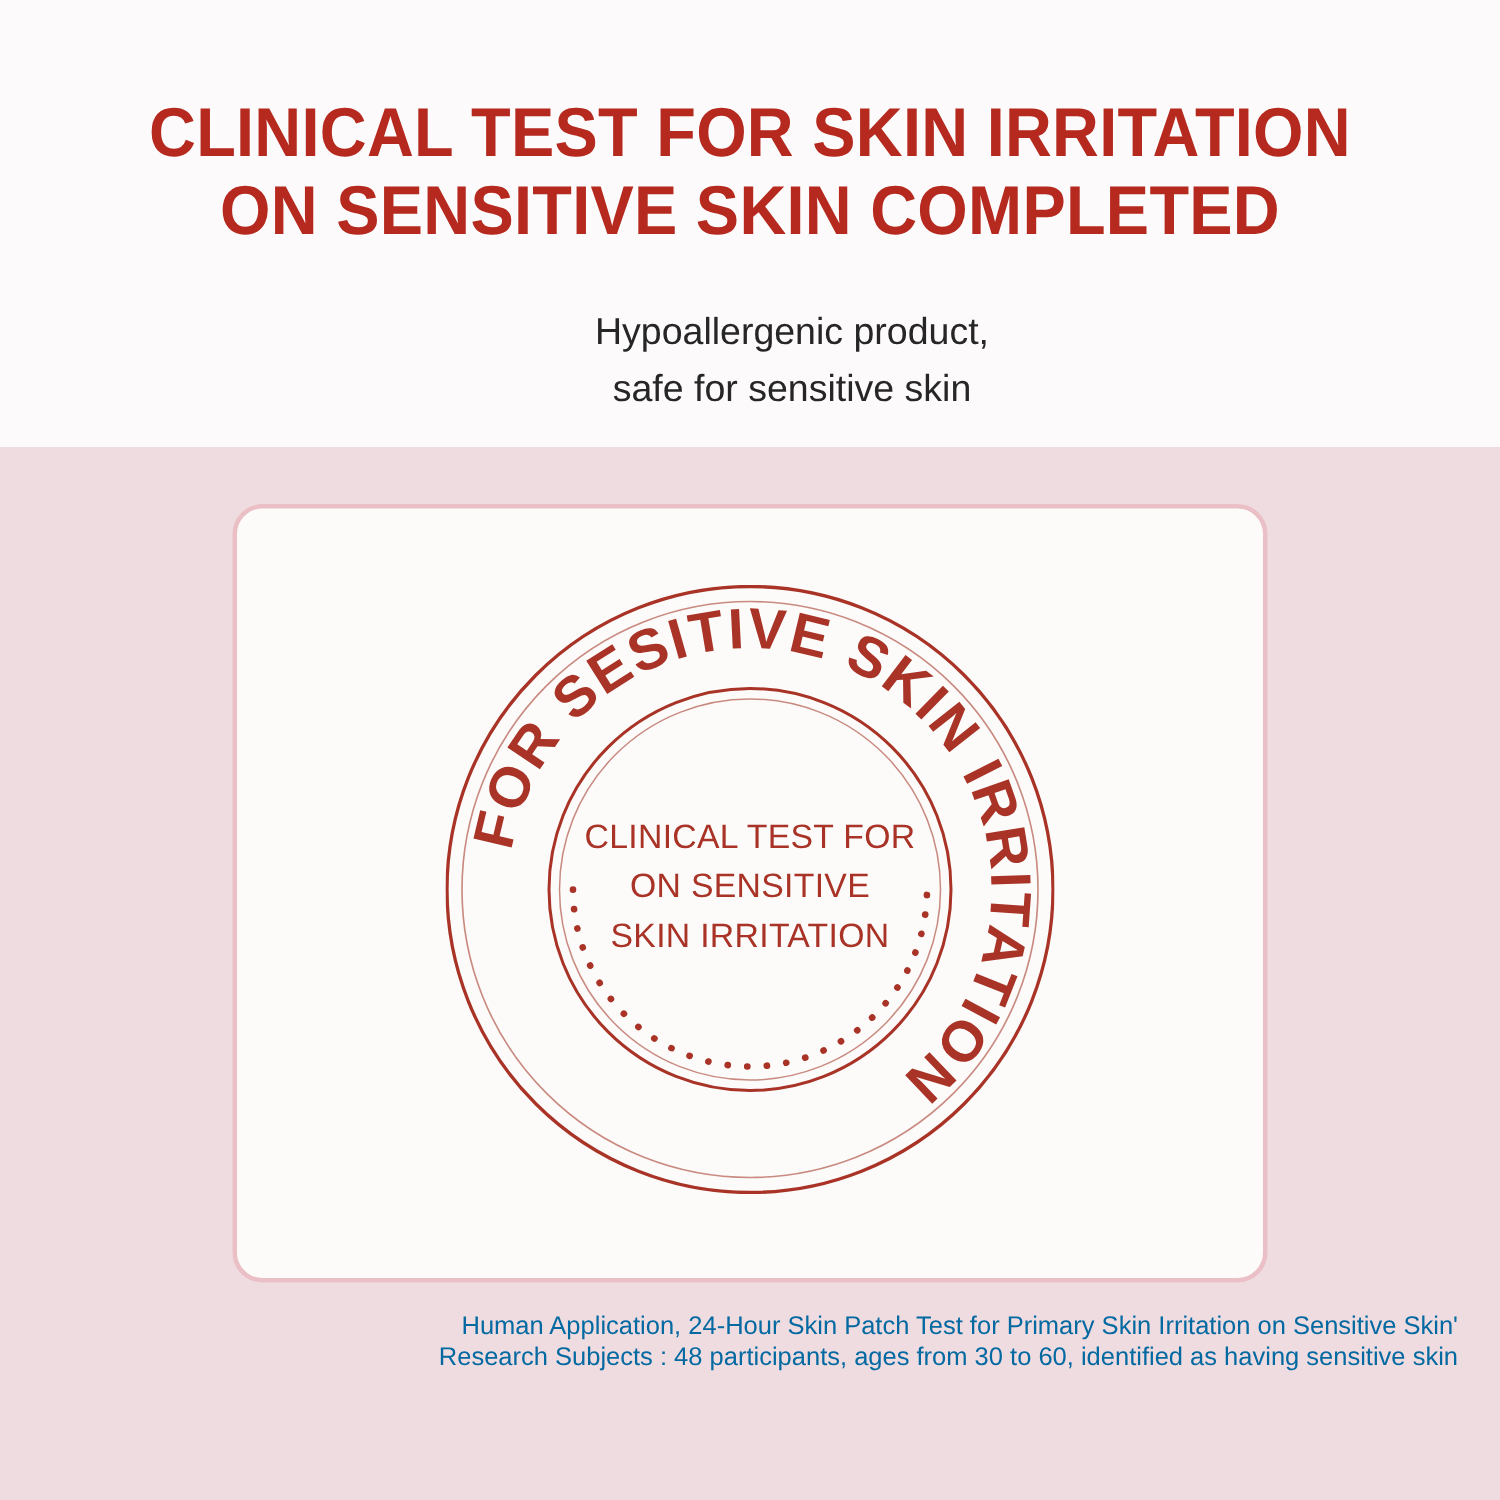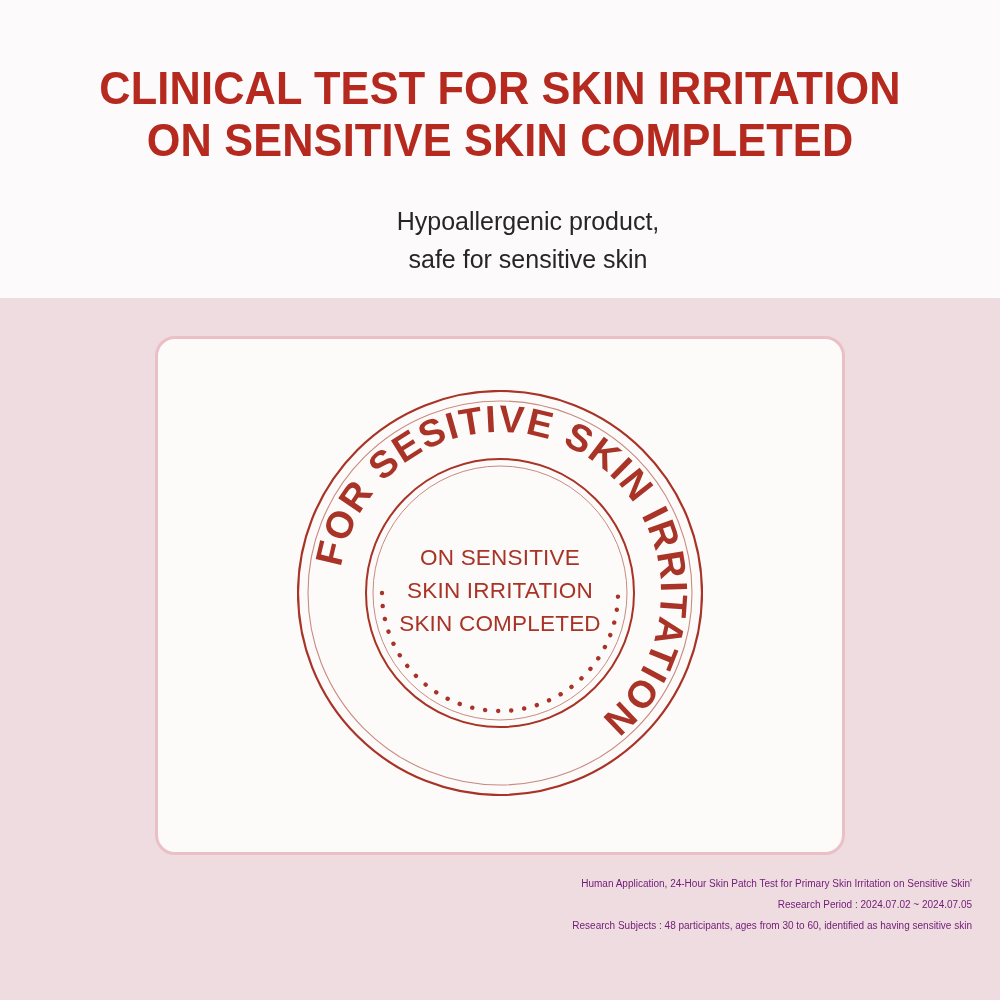--- a/index.html
+++ b/index.html
@@ -77,22 +77,22 @@
     letter-spacing:0.2px;
     padding-bottom:6px;
   }
   .seal-center div { white-space:nowrap; }
 
   
   .footer {
     position:absolute;
     left:0; top:873px; width:972px;
     text-align:right;
-    color:#701a75;
-    font-size:10px;
+    color:#0369a1;
+    font-size:17px;
     line-height:21px;
     font-weight:400;
   }
   .footer div { white-space:nowrap; }
 </style>
 </head>
 <body>
 
 <div class="page">
 
@@ -122,25 +122,24 @@
       <circle cx="203" cy="203" r="127" fill="none" stroke="#C98A80" stroke-width="1"></circle>
 
       <text font-family="Liberation Sans, sans-serif" font-size="38" font-weight="700" fill="#A83326" letter-spacing="1.4">
         <textPath href="#arcPath" startOffset="25%" text-anchor="middle" id="curvedTextPath">TESTED FOR SESITIVE SKIN IRRITATION</textPath>
       </text>
 
       <path d="M 203,203 m -118,0 a 118,118 0 0,0 236,0" fill="none" stroke="#A83326" stroke-width="4.4" stroke-linecap="round" stroke-dasharray="0.1 13"></path>
     </svg>
 
     <div class="seal-center">
+      <div>CLINICAL TEST FOR</div>
       <div>ON SENSITIVE</div>
       <div>SKIN IRRITATION</div>
-      <div>SKIN COMPLETED</div>
     </div>
   </div>
 
   <div class="footer">
     <div>Human Application, 24-Hour Skin Patch Test for Primary Skin Irritation on Sensitive Skin'</div>
-    <div>Research Period : 2024.07.02 ~ 2024.07.05</div>
     <div>Research Subjects : 48 participants, ages from 30 to 60, identified as having sensitive skin</div>
   </div>
 
 </div>
 
 </body></html>

